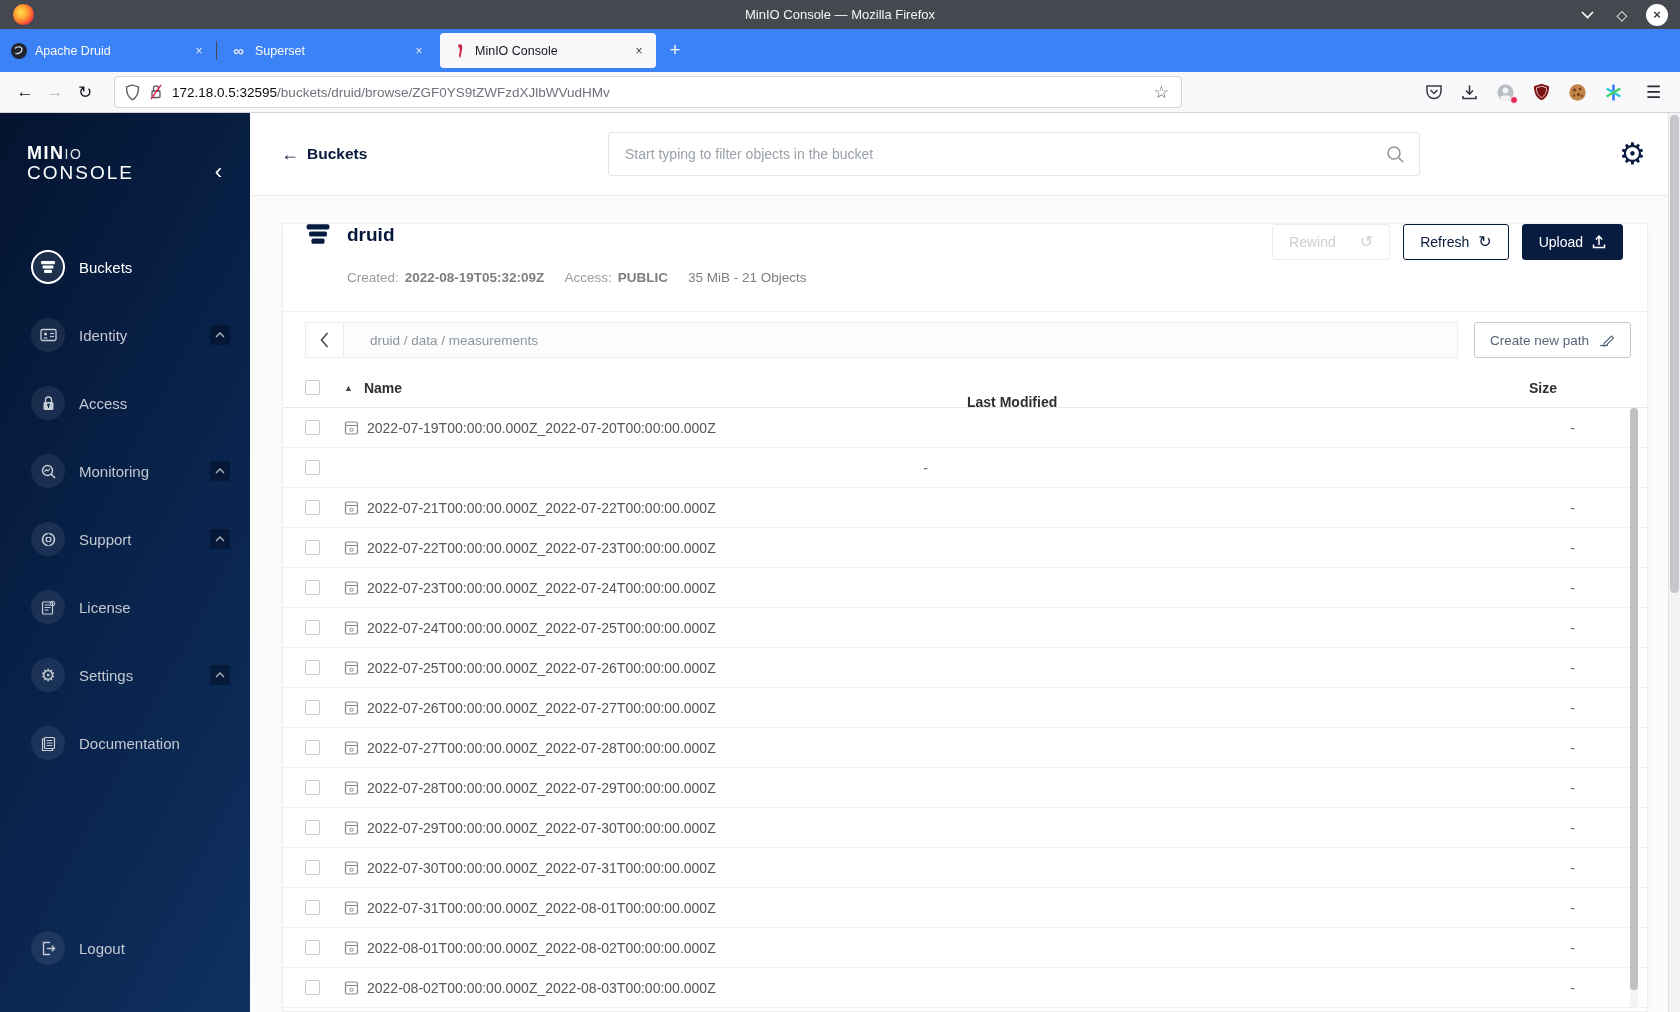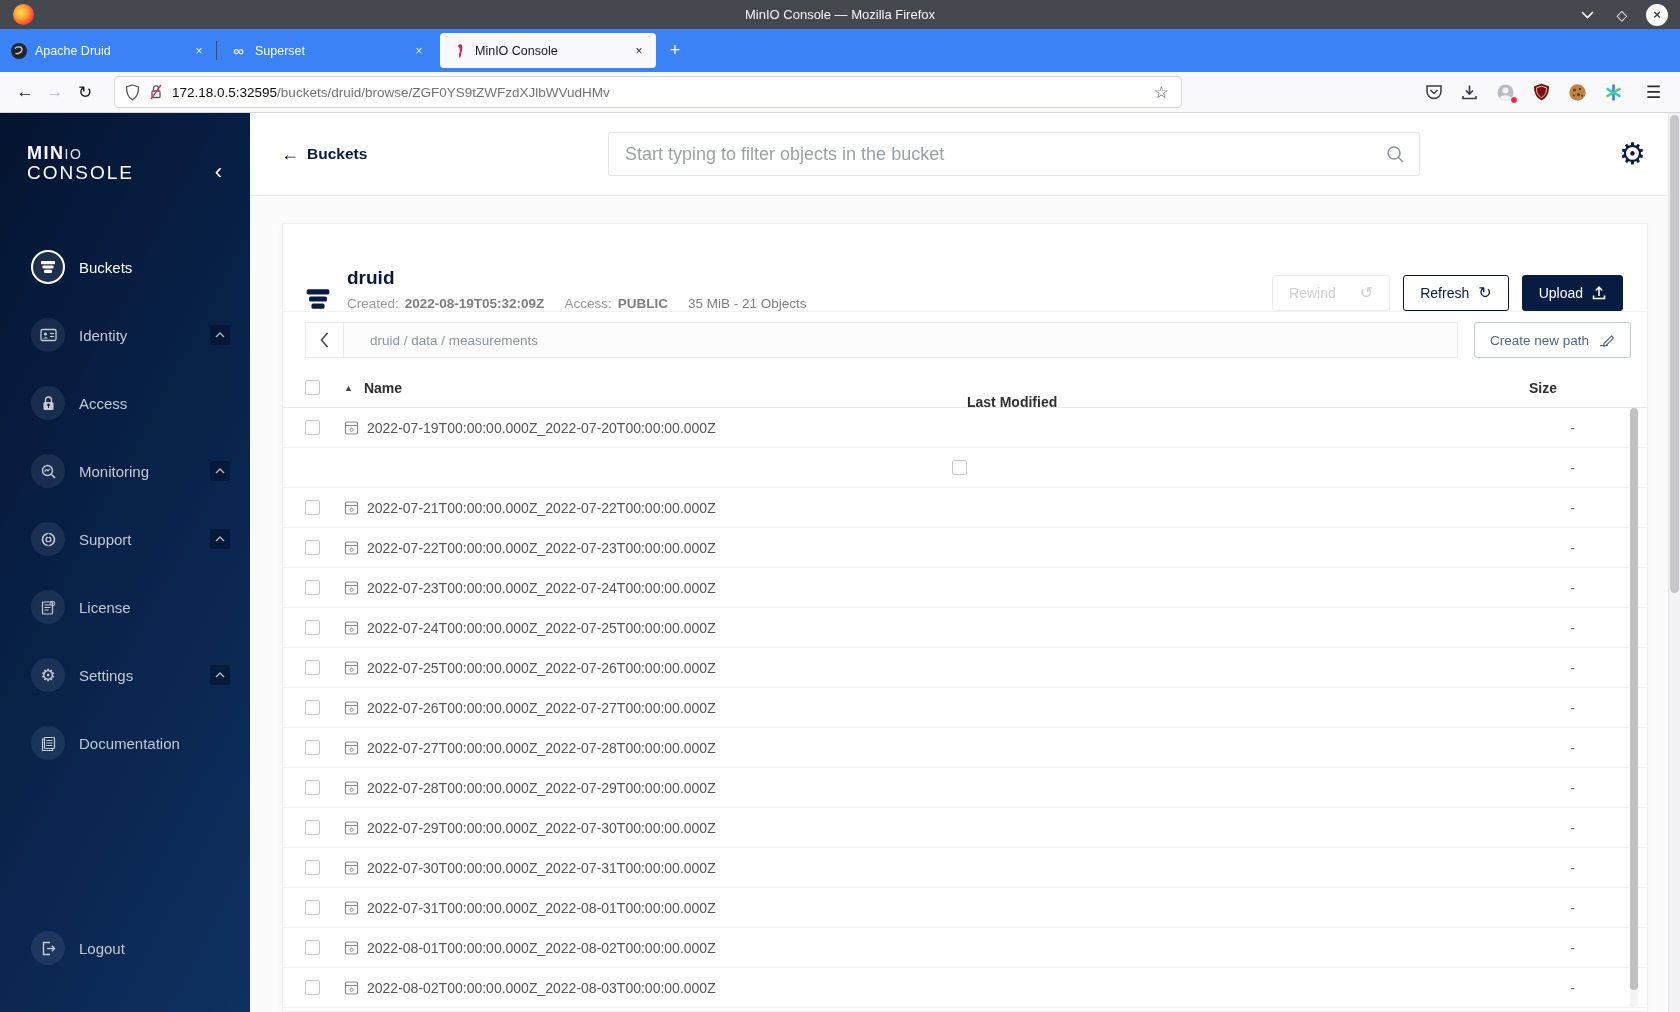--- a/index.html
+++ b/index.html
@@ -60,32 +60,32 @@
   .side-label { margin-left:14px; font-size:15px; color:#c3c9d1; }
   .side-item.selected .side-label { color:#fff; }
   .side-caret { margin-left:auto; width:20px; height:20px; background:rgba(2,12,30,0.45); border-radius:2px; display:flex; align-items:center; justify-content:center; }
   .logout-item { position:absolute; bottom:30px; left:0; width:100%; }
 
   
   .main { flex:1; display:flex; flex-direction:column; margin-right:12px; min-width:0; }
   .topbar { height:83px; background:#fff; border-bottom:1px solid #ececec; display:flex; align-items:center; padding:0 22px 0 31px; position:relative; flex:0 0 auto; }
   .back-link { display:flex; align-items:center; gap:8px; color:#07193c; font-size:15.5px; font-weight:bold; }
   .search-wrap { position:absolute; left:358px; width:812px; height:44px; top:19px; border:1px solid #e5e5e5; border-radius:3px; background:#fff; display:flex; align-items:center; padding:0 14px 0 16px; }
-  .search-input { border:none; outline:none; flex:1; font-size:18px; color:#333; font-family:"Liberation Sans", sans-serif; background:transparent; }
+  .search-input { border:none; outline:none; flex:1; font-size:14px; color:#333; font-family:"Liberation Sans", sans-serif; background:transparent; }
   .search-input::placeholder { color:#9ba1a8; }
   .gear-btn { margin-left:auto; color:#081C42; font-size:30px; line-height:1; }
 
   .content { flex:1; padding:27px 20px 0 32px; overflow:hidden; }
   .card { background:#fff; border:1px solid #f0f0f0; box-shadow:0 3px 8px rgba(0,0,0,0.03); height:100%; position:relative; display:flex; flex-direction:column; }
 
   
-  .bucket-head { height:87px; display:flex; align-items:flex-end; padding:0 24px 0 22px; flex:0 0 auto; }
+  .bucket-head { height:87px; display:flex; align-items:flex-start; padding:0 24px 0 22px; flex:0 0 auto; }
   .bucket-glyph { color:#081C42; margin-right:16px; margin-top:-2px; }
   .bucket-title { font-size:19px; font-weight:bold; color:#07193A; line-height:1.2; }
-  .bucket-meta { display:flex; align-items:center; gap:6px; margin-top:6px; font-size:13.5px; color:#9a9a9a; }
+  .bucket-meta { display:flex; align-items:center; gap:6px; margin-top:23px; font-size:13.5px; color:#9a9a9a; }
   .meta-val { font-weight:bold; color:#7e7e7e; margin-right:14px; }
   .meta-stats { color:#7e7e7e; }
   .head-actions { margin-left:auto; display:flex; align-items:center; gap:13px; }
   .btn { height:36px; border-radius:3px; font-size:14px; display:flex; align-items:center; gap:9px; padding:0 16px; font-family:"Liberation Sans", sans-serif; background:#fff; }
   .btn-disabled { border:1px solid #ececec; color:#cfcfcf;gap:24px; }
   .btn-outline { border:1px solid #07193A; color:#07193A; }
   .btn-primary { background:#081C42; border:1px solid #081C42; color:#fff; }
   .btn .btn-ico { font-size:16px; line-height:1; }
   .card-divider { height:1px; background:#f1f1f1; flex:0 0 auto; }
 
@@ -97,21 +97,21 @@
   .btn-create { height:36px; border:1px solid #c3cad1; border-radius:3px; color:#55657a; background:#fff; font-size:13.5px; display:flex; align-items:center; gap:10px; padding:0 15px; }
 
   
   .thead { height:40px; display:flex; align-items:center; border-bottom:1px solid #e9e9e9; padding-left:22px; font-size:14px; font-weight:bold; color:#2f2f2f; flex:0 0 auto; }
   .checkbox { width:15px; height:15px; border:1px solid #c9c9c9; border-radius:2px; background:#fff; flex:0 0 auto; display:inline-block; }
   .col-name { flex:1; display:flex; align-items:center; gap:8px; margin-left:24px; min-width:0; }
   .sort-ico { font-size:9px; color:#444; margin-right:3px; }
   .col-mod { width:500px; flex:0 0 auto;margin-top:28px; }
   .col-size { width:180px; flex:0 0 auto; text-align:right; padding-right:90px; }
   .tbody { flex:1; overflow:hidden; }
-  .trow { height:40px; display:flex; align-items:center; border-bottom:1px solid #f1f1f1; padding-left:22px; font-size:14px; color:#565656;justify-content:flex-end; }
+  .trow { height:40px; display:flex; align-items:center; border-bottom:1px solid #f1f1f1; padding-left:22px; font-size:14px; color:#565656; }
   .obj-icon { color:#8a8a8a; display:flex; align-items:center; flex:0 0 auto; }
   .obj-name { white-space:nowrap; overflow:hidden; }
   .trow .col-size { padding-right:72px; color:#6a6a6a; }
 
   
   .inner-scrollbar { position:absolute; top:184px; bottom:3px; right:9px; width:8px; background:#f4f4f4; border-radius:4px; }
   .inner-scrollbar .thumb { position:absolute; top:0; left:0; right:0; height:97%; background:#c1c1c1; border-radius:4px; }
   .page-scrollbar { position:absolute; top:0; right:0; bottom:0; width:12px; background:#f2f2f4; border-left:1px solid #e3e3e6; }
   .page-scrollbar .thumb { position:absolute; top:2px; left:1px; right:1px; height:478px; background:#c6c6cb; border-radius:6px; }
 

